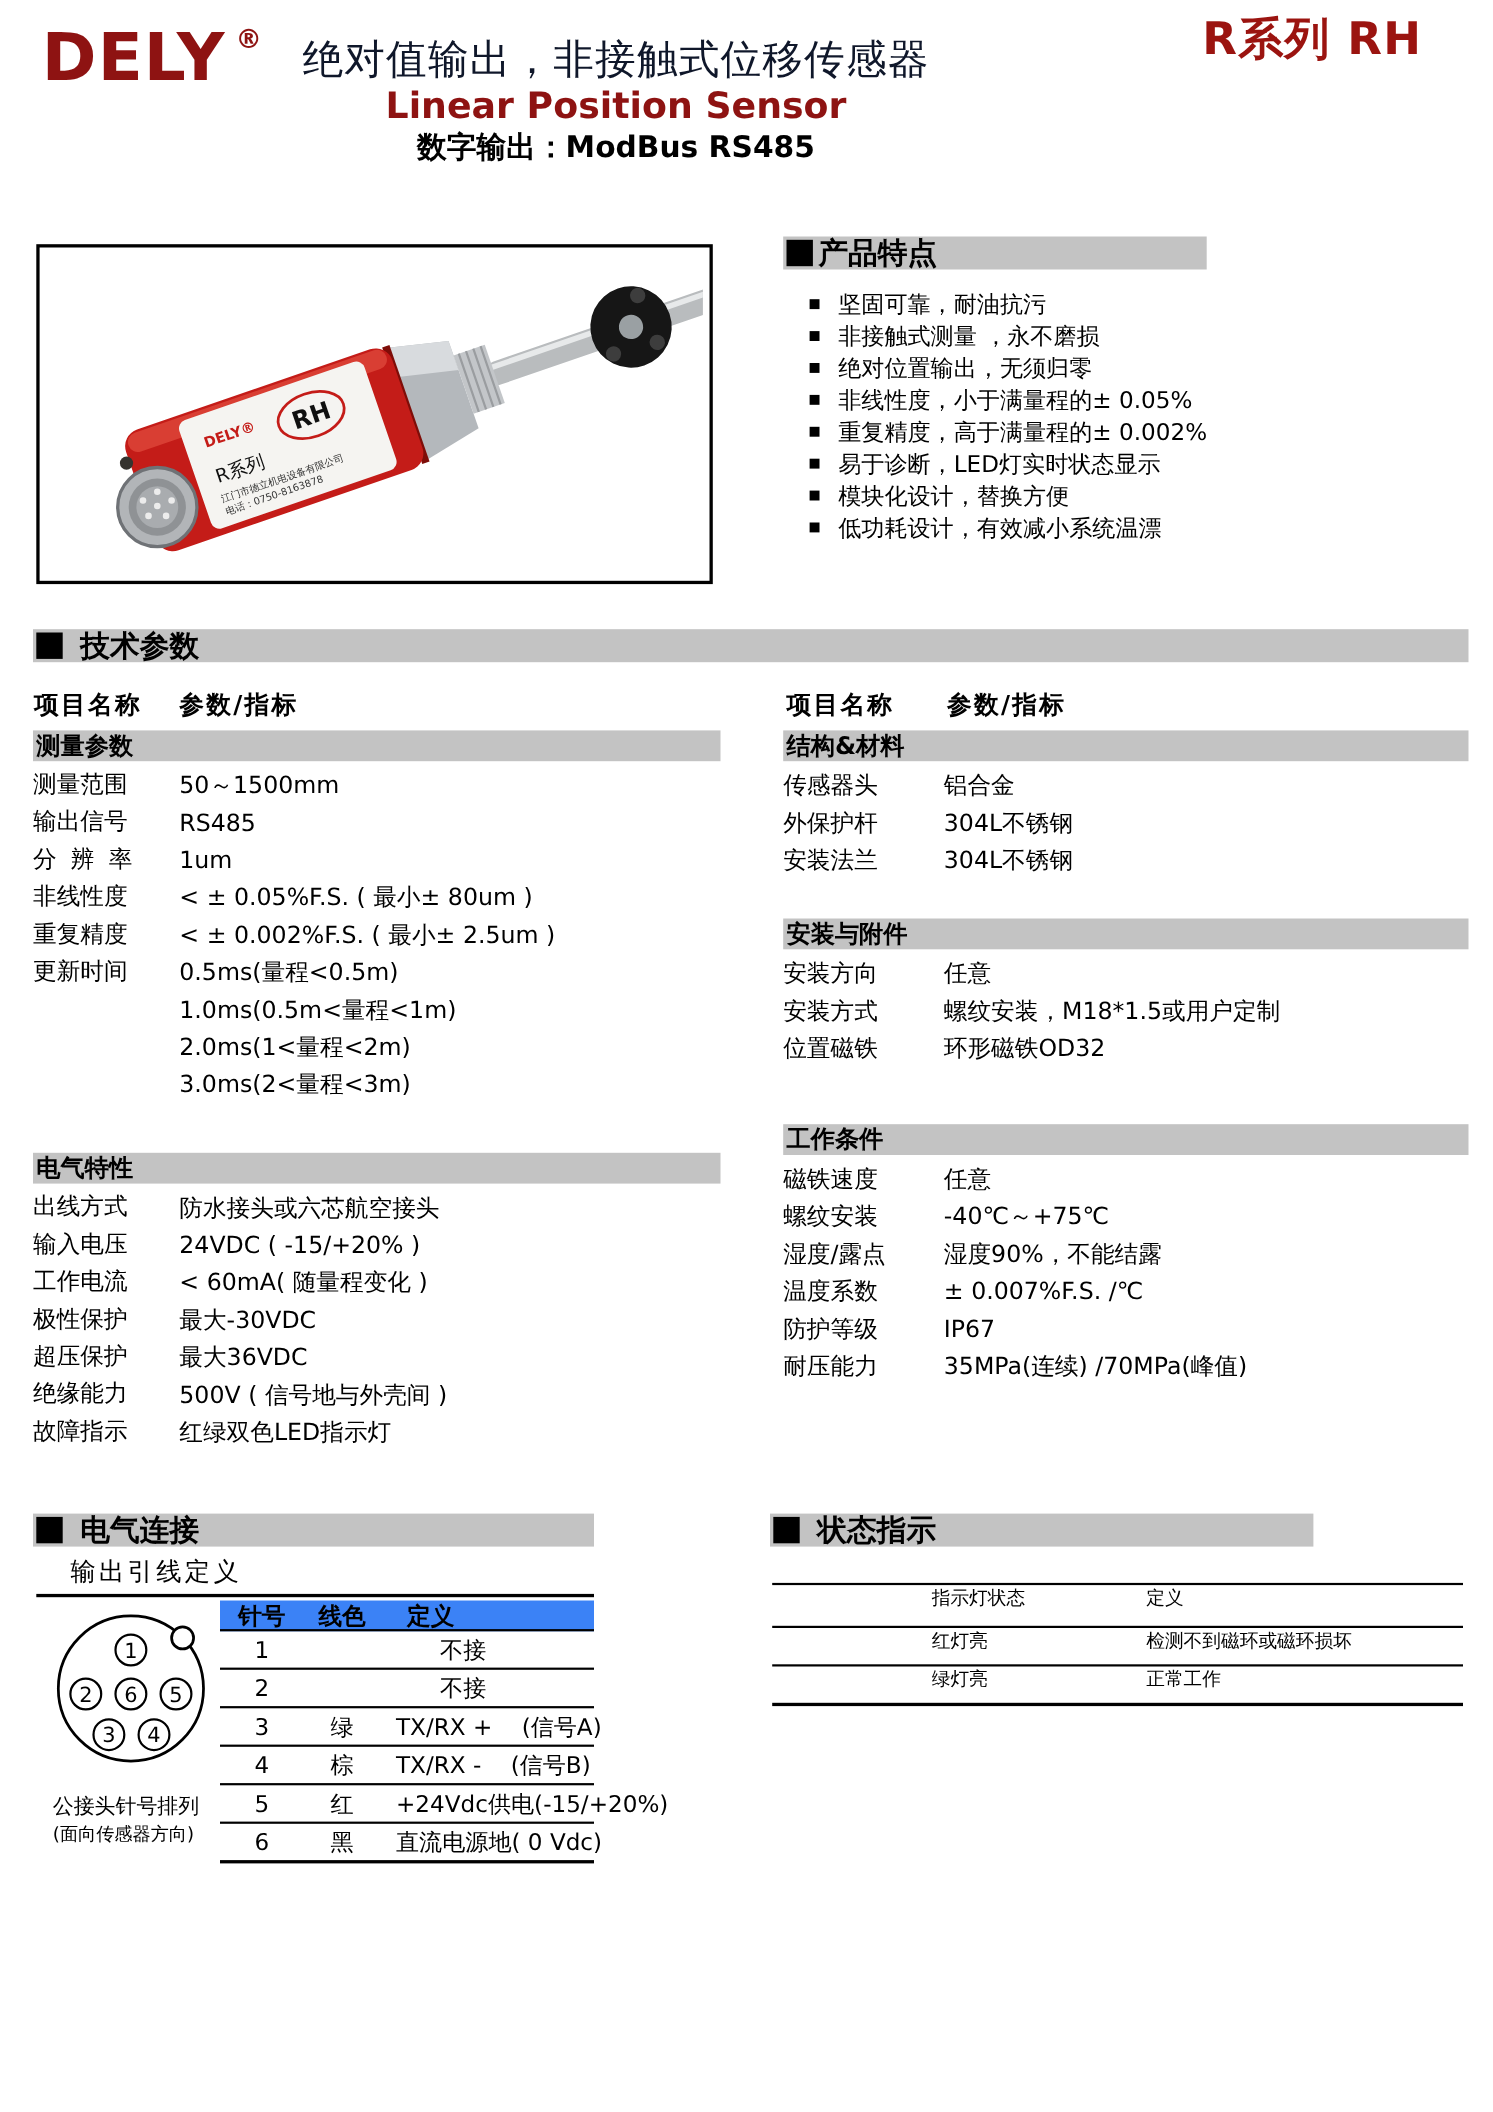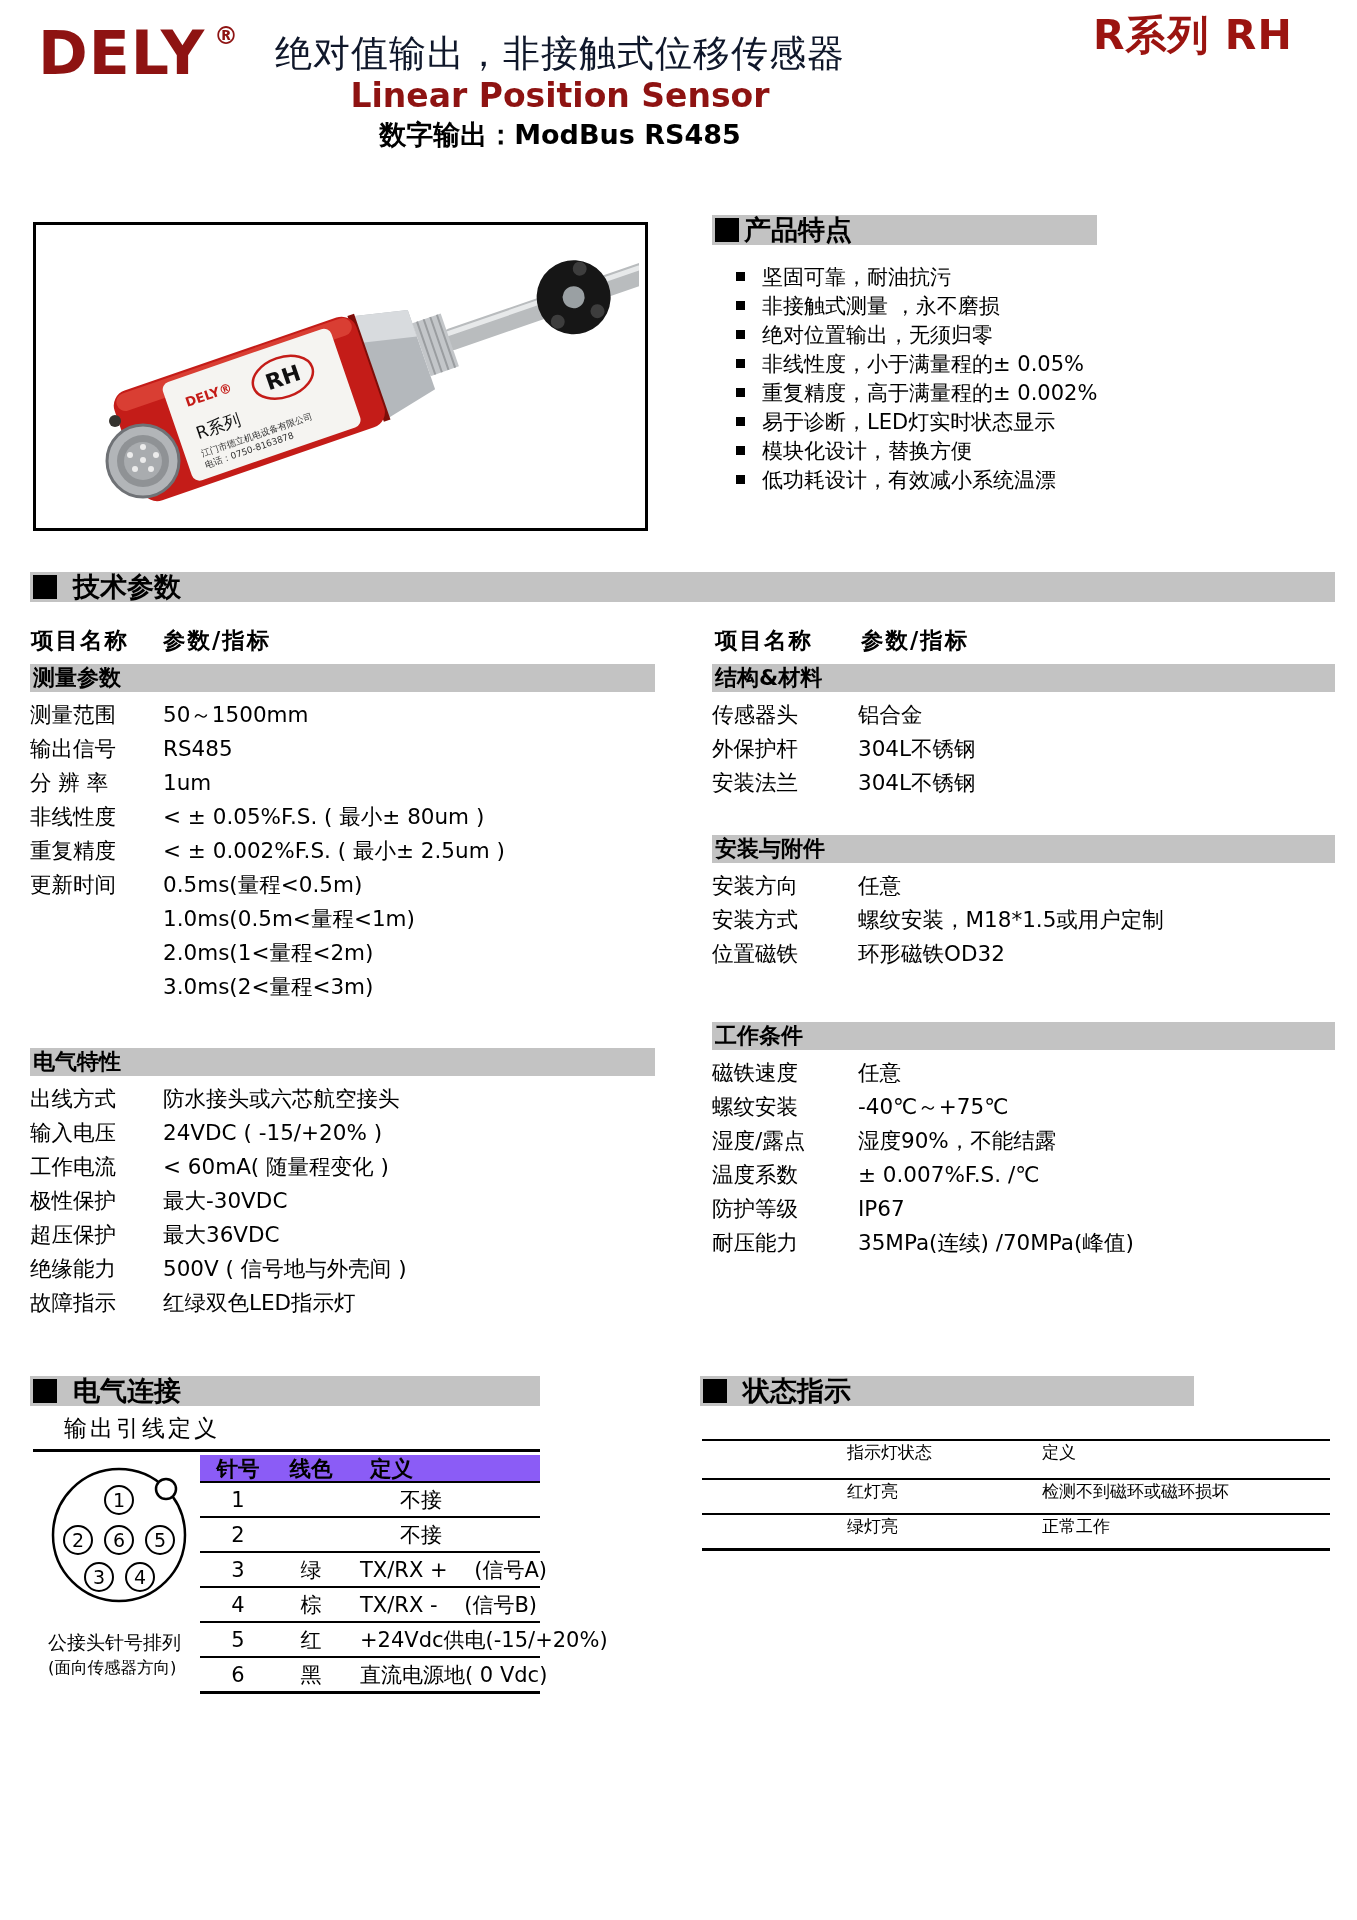--- a/index.html
+++ b/index.html
@@ -34,34 +34,34 @@
   .col-head.left .ch-item{width:132px;}
   .col-head.right{left:715px;top:625px;}
   .col-head.right .ch-item{width:146px;}
   .tech-col{position:absolute;top:664px;}
   .tech-col.left{left:30px;width:625px;}
   .tech-col.right{left:712px;width:623px;}
   .group-bar{background:#c3c3c3;height:28px;font-size:22px;font-weight:bold;display:flex;align-items:center;padding-left:3px;}
   .spec-rows{padding-top:6px;}
   .spec-row{display:flex;line-height:34px;font-size:21.5px;white-space:nowrap;}
   .spec-label{flex-shrink:0;}
-  .tech-col.left .spec-label{width:133px;}
+  .tech-col.left .spec-label{width:133px;font-family:Liberation Mono, monospace;}
   .tech-col.right .spec-label{width:146px;}
   .tech-col.left .spec-group:nth-child(2){margin-top:44px;}
   .tech-col.right .spec-group:nth-child(2){margin-top:35px;}
   .tech-col.right .spec-group:nth-child(3){margin-top:51px;}
   
   .elec-sub{position:absolute;left:64px;top:1413px;font-size:23px;letter-spacing:3px;}
   .rule{position:absolute;background:#000;}
   .connector-svg{position:absolute;left:45px;top:1462px;}
   .connector-caption{position:absolute;left:48px;top:1630px;width:185px;text-align:left;line-height:25px;}
   .cap1{font-size:19px;}
   .cap2{font-size:16.5px;}
   .pin-table{position:absolute;left:200px;top:1455px;width:340px;}
-  .pin-head{height:26px;background:#8b5cf6;display:flex;align-items:center;font-size:21.5px;font-weight:bold;border-bottom:2px solid #000;}
+  .pin-head{height:26px;background:#3b82f6;display:flex;align-items:center;font-size:21.5px;font-weight:bold;border-bottom:2px solid #000;}
   .pin-row{height:33px;display:flex;align-items:center;font-size:21px;border-bottom:2px solid #000;}
   .pin-row:last-child{border-bottom:3px solid #000;}
   .pc1{width:76px;text-align:center;flex-shrink:0;}
   .pc2{width:70px;text-align:center;flex-shrink:0;}
   .pc3{flex:1;padding-left:14px;white-space:pre;}
   .pin-head .pc3{padding-left:24px;}
   
   .status-table{position:absolute;left:702px;top:1439px;width:628px;border-top:2px solid #000;}
   .st-row{display:flex;font-size:17px;border-bottom:2px solid #000;height:37px;}
   .st-row.body{height:33px;}

